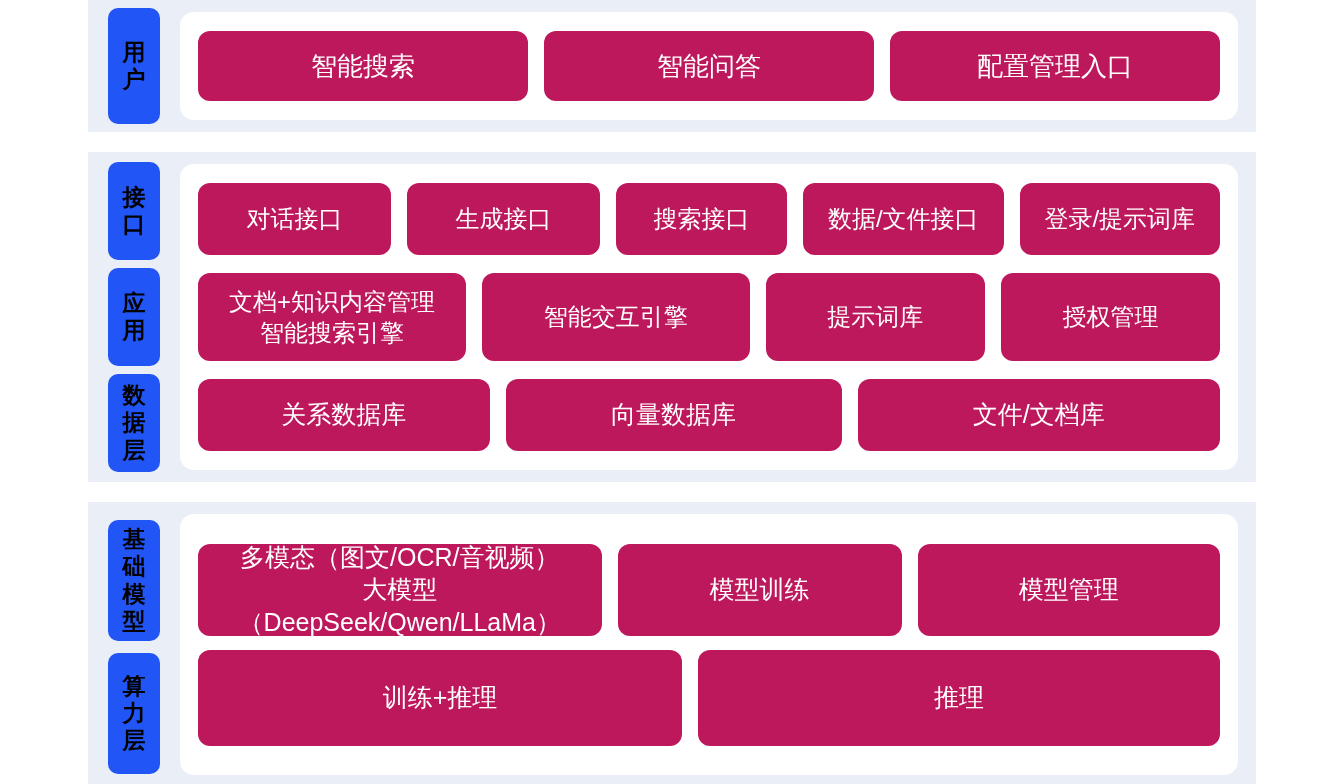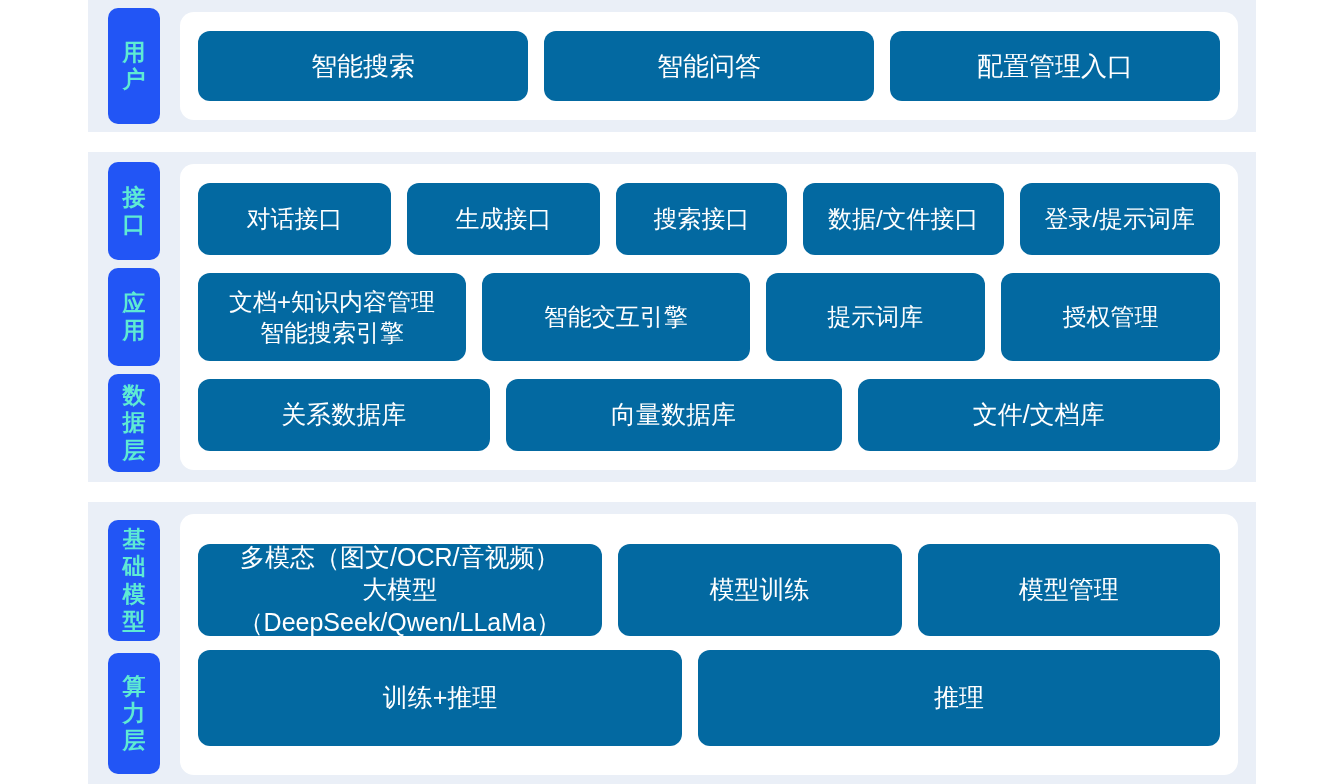--- a/index.html
+++ b/index.html
@@ -43,21 +43,21 @@
     display: flex;
     flex-direction: column;
     box-sizing: border-box;
     padding: 8px 0 8px 20px;
     gap: 6px;
   }
   .rail-tab {
     width: 52px;
     background: #2255f5;
     border-radius: 10px;
-    color: #5eead4;
+    color: #000000;
     font-size: 23px;
     font-weight: bold;
     line-height: 1.18;
     display: flex;
     align-items: center;
     justify-content: center;
     text-align: center;
     letter-spacing: 0px;
     box-sizing: border-box;
     writing-mode: horizontal-tb;
@@ -98,21 +98,21 @@
   .band-infra .panel { margin: 12px 18px 9px 0; padding: 16px 18px; }
 
   .row {
     display: flex;
     gap: 16px;
     align-items: stretch;
   }
 
   
   .box {
-    background: #0369a1;
+    background: #be185d;
     border-radius: 12px;
     color: #ffffff;
     display: flex;
     align-items: center;
     justify-content: center;
     text-align: center;
     font-size: 25px;
     line-height: 1.25;
     padding: 6px 4px;
     box-sizing: border-box;

